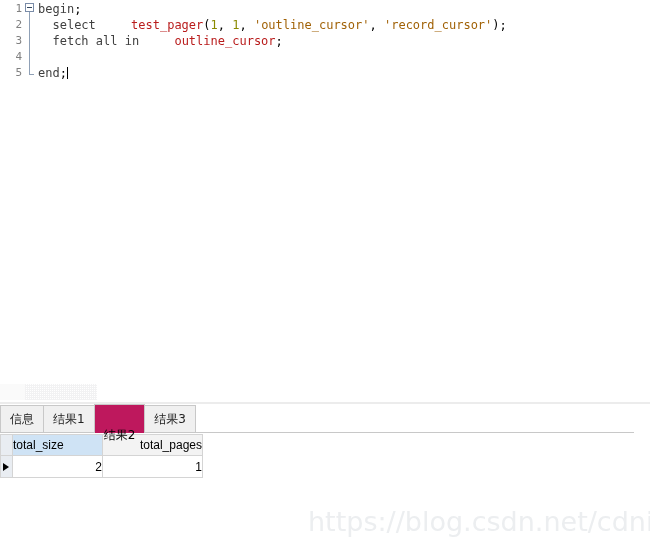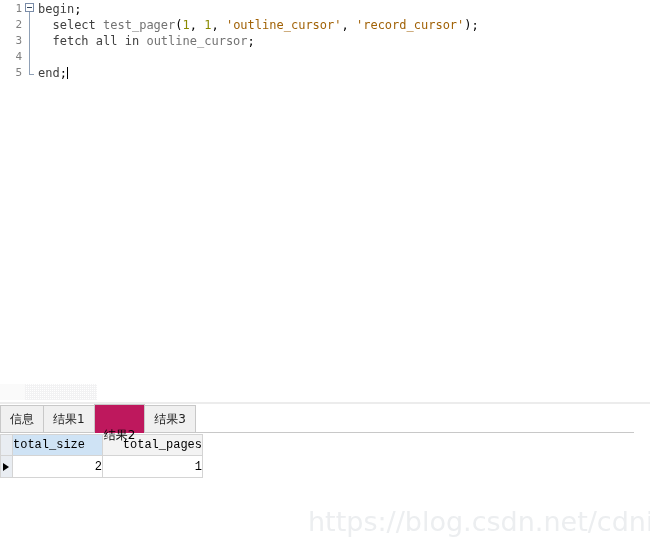--- a/index.html
+++ b/index.html
@@ -92,21 +92,21 @@
     background: #8fa0b6;
   }
   .code-text {
     font-family: "DejaVu Sans Mono", monospace;
     font-size: 12px;
     line-height: 16px;
     color: #000000;
     letter-spacing: 0px;
   }
   .kw    { color: #404040; }
-  .ident { color: #737373; }
+  .ident { color: #b91c1c; margin-left: 28px; }
   .num   { color: #8a8a00; }
   .str   { color: #a16207; }
   .punc  { color: #000000; }
   .caret {
     display: inline-block;
     width: 1px;
     height: 12px;
     background: #000000;
     vertical-align: -2px;
     margin-left: 0px;
@@ -190,21 +190,21 @@
     padding-top: 21px;
     color: #000000;
   }
 
   
   #grid {
     position: absolute;
     left: 0;
     top: 29px;
     border-collapse: collapse;
-    font-family: Liberation Mono, monospace;
+    font-family: Liberation Sans, sans-serif;
     font-size: 12px;
     background: #fca5a5;
   }
   #grid th, #grid td {
     border: 1px solid #d4d4d4;
     padding: 0;
     box-sizing: border-box;
   }
   .rowhdr-col {
     width: 12px;

